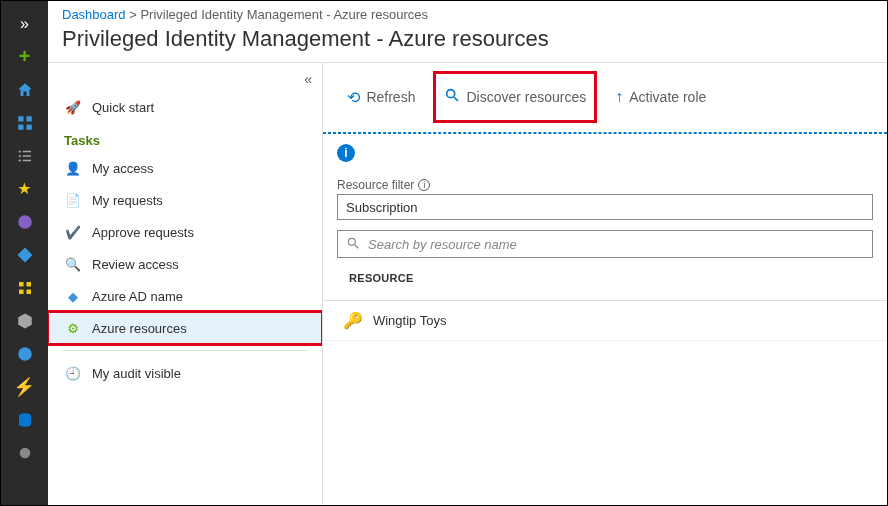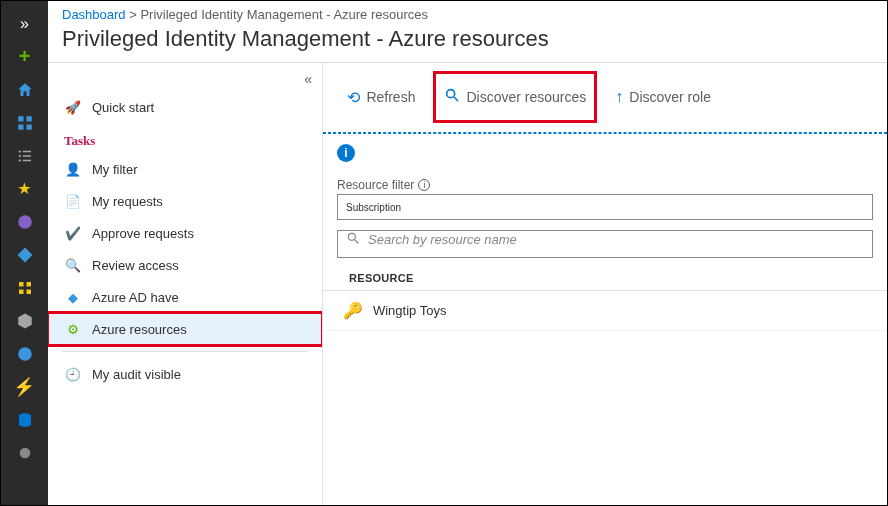--- a/index.html
+++ b/index.html
@@ -14,38 +14,38 @@
   .title { font-size:22px; font-weight:400; padding:4px 14px 10px 14px; color:#323130;}
   .hr { border-bottom:1px solid #e1dfdd; }
   .body { flex:1; display:flex; min-height:0;}
   .sidepanel { width:275px; border-right:1px solid #e1dfdd; padding:6px 0 0 0; overflow:auto;}
   .collapse-row { display:flex; justify-content:flex-end; padding:2px 10px 4px 0;}
   .collapse-row .ic { font-size:14px; color:#605e5c;}
   .sp-item { display:flex; align-items:center; height:32px; padding:0 12px 0 16px; cursor:pointer; gap:10px;}
   .sp-item.selected { background:#e5f1fb; }
   .sp-item .icon { width:18px; display:flex; justify-content:center; color:#0078d4;}
   .sp-item .label { color:#323130; }
-  .sp-header { font-weight:600; color:#be185d; padding:10px 16px 4px 16px;font-family:Liberation Serif, serif; }
+  .sp-header { font-weight:600; color:#4d7c0f; padding:10px 16px 4px 16px; }
   .sp-sep { border-top:1px solid #e1dfdd; margin:6px 14px;}
   .highlight-red { outline:3px solid #e1001a; outline-offset:-1px;}
   .content { flex:1; display:flex; flex-direction:column; padding:0; min-width:0;}
   .toolbar { display:flex; align-items:center; gap:8px; padding:8px 14px; border-bottom:1px dashed #0078d4; border-bottom-style:solid; border-bottom-color:transparent;}
   .tbtn { display:flex; align-items:center; gap:6px; padding:4px 10px; color:#605e5c; cursor:pointer; font-size:14px;}
   .tbtn .ic { color:#0078d4; font-size:16px;}
   .tbtn.boxed { border:3px solid #e1001a; padding:13px 8px;}
   .infobar { border:1px dashed #0078d4; border-left:none; border-right:none; border-bottom:none; padding:10px 14px; display:flex; align-items:center; gap:10px; color:#605e5c; border-top-style:dashed;}
   .infobar .circ { width:18px; height:18px; border-radius:50%; background:#0078d4; color:#fff; display:flex; align-items:center; justify-content:center; font-size:12px; font-weight:700;}
   .filter-zone { padding:6px 14px 0 14px;}
   .filter-label { color:#605e5c; font-size:12px; display:flex; align-items:center; gap:4px;text-align:right;}
-  .filter-input { width:100%; border:1px solid #8a8886; height:26px; padding:0 8px; font-size:10px; color:#323130; margin-top:2px;}
+  .filter-input { width:100%; border:1px solid #8a8886; height:26px; padding:0 8px; font-size:13px; color:#323130; margin-top:2px;}
   .search-row { padding:10px 14px 0 14px;}
-  .search-box { display:flex; align-items:flex-start; border:1px solid #8a8886; height:28px; padding:0 8px; gap:6px; color:#605e5c;}
+  .search-box { display:flex; align-items:center; border:1px solid #8a8886; height:28px; padding:0 8px; gap:6px; color:#605e5c;}
   .search-box input { border:none; outline:none; flex:1; font-size:13px; color:#323130; font-style:italic;}
   .search-box input::placeholder { font-style:italic; color:#8a8886;}
-  .col-head { padding:14px 14px 6px 26px; font-weight:700; font-size:11px; letter-spacing:0.3px; color:#323130; border-bottom:1px solid #e1dfdd;}
+  .col-head { padding:14px 14px 16px 26px; font-weight:700; font-size:11px; letter-spacing:0.3px; color:#323130; border-bottom:1px solid #e1dfdd;}
   .res-row { display:flex; align-items:center; gap:10px; padding:10px 14px 10px 20px; border-bottom:1px solid #f3f2f1; cursor:pointer;}
   .res-row .key { color:#f2c811; font-size:16px;}
 </style>
 </head>
 <body>
 
 <div class="root">
   <div class="leftrail">
     <div class="rail-item">
         <span style="color:#fff;font-size:16px">»</span>
@@ -139,38 +139,38 @@
           </div>
 
         <div class="sp-item">
           <span class="icon">🚀</span>
           <span class="label">Quick start</span>
         </div>
 
         <div class="sp-header">Tasks</div>
         <div class="sp-item">
           <span class="icon">👤</span>
-          <span class="label">My filter</span>
+          <span class="label">My access</span>
         </div>
         <div class="sp-item">
           <span class="icon">📄</span>
           <span class="label">My requests</span>
         </div>
         <div class="sp-item">
           <span class="icon">✔️</span>
           <span class="label">Approve requests</span>
         </div>
         <div class="sp-item">
           <span class="icon">🔍</span>
           <span class="label">Review access</span>
         </div>
 
         <div class="sp-item">
           <span class="icon" style="color:#3a96dd">◆</span>
-          <span class="label">Azure AD have</span>
+          <span class="label">Azure AD name</span>
         </div>
         <div class="sp-item selected highlight-red">
           <span class="icon" style="color:#5db300">⚙</span>
           <span class="label">Azure resources</span>
         </div>
         <div class="sp-sep"></div>
 
         <div class="sp-item">
           <span class="icon">🕘</span>
           <span class="label">My audit visible</span>
@@ -185,21 +185,21 @@
           </div>
           <div class="tbtn boxed">
             <span class="ic"><svg width="16" height="16" viewBox="0 0 24 24" fill="none" stroke="#0078d4" stroke-width="2.5">
                   <circle cx="10" cy="10" r="6"></circle>
                   <line x1="15" y1="15" x2="21" y2="21"></line>
                 </svg></span>
             <span>Discover resources</span>
           </div>
           <div class="tbtn">
             <span class="ic" style="font-weight:700">↑</span>
-            <span>Discover role</span>
+            <span>Activate role</span>
           </div>
         </div>
 
         <div style="border-top:1px dashed #0078d4;"></div>
         <div class="infobar">
           <span class="circ">i</span>
         </div>
 
         <div class="filter-zone">
           <div class="filter-label">

